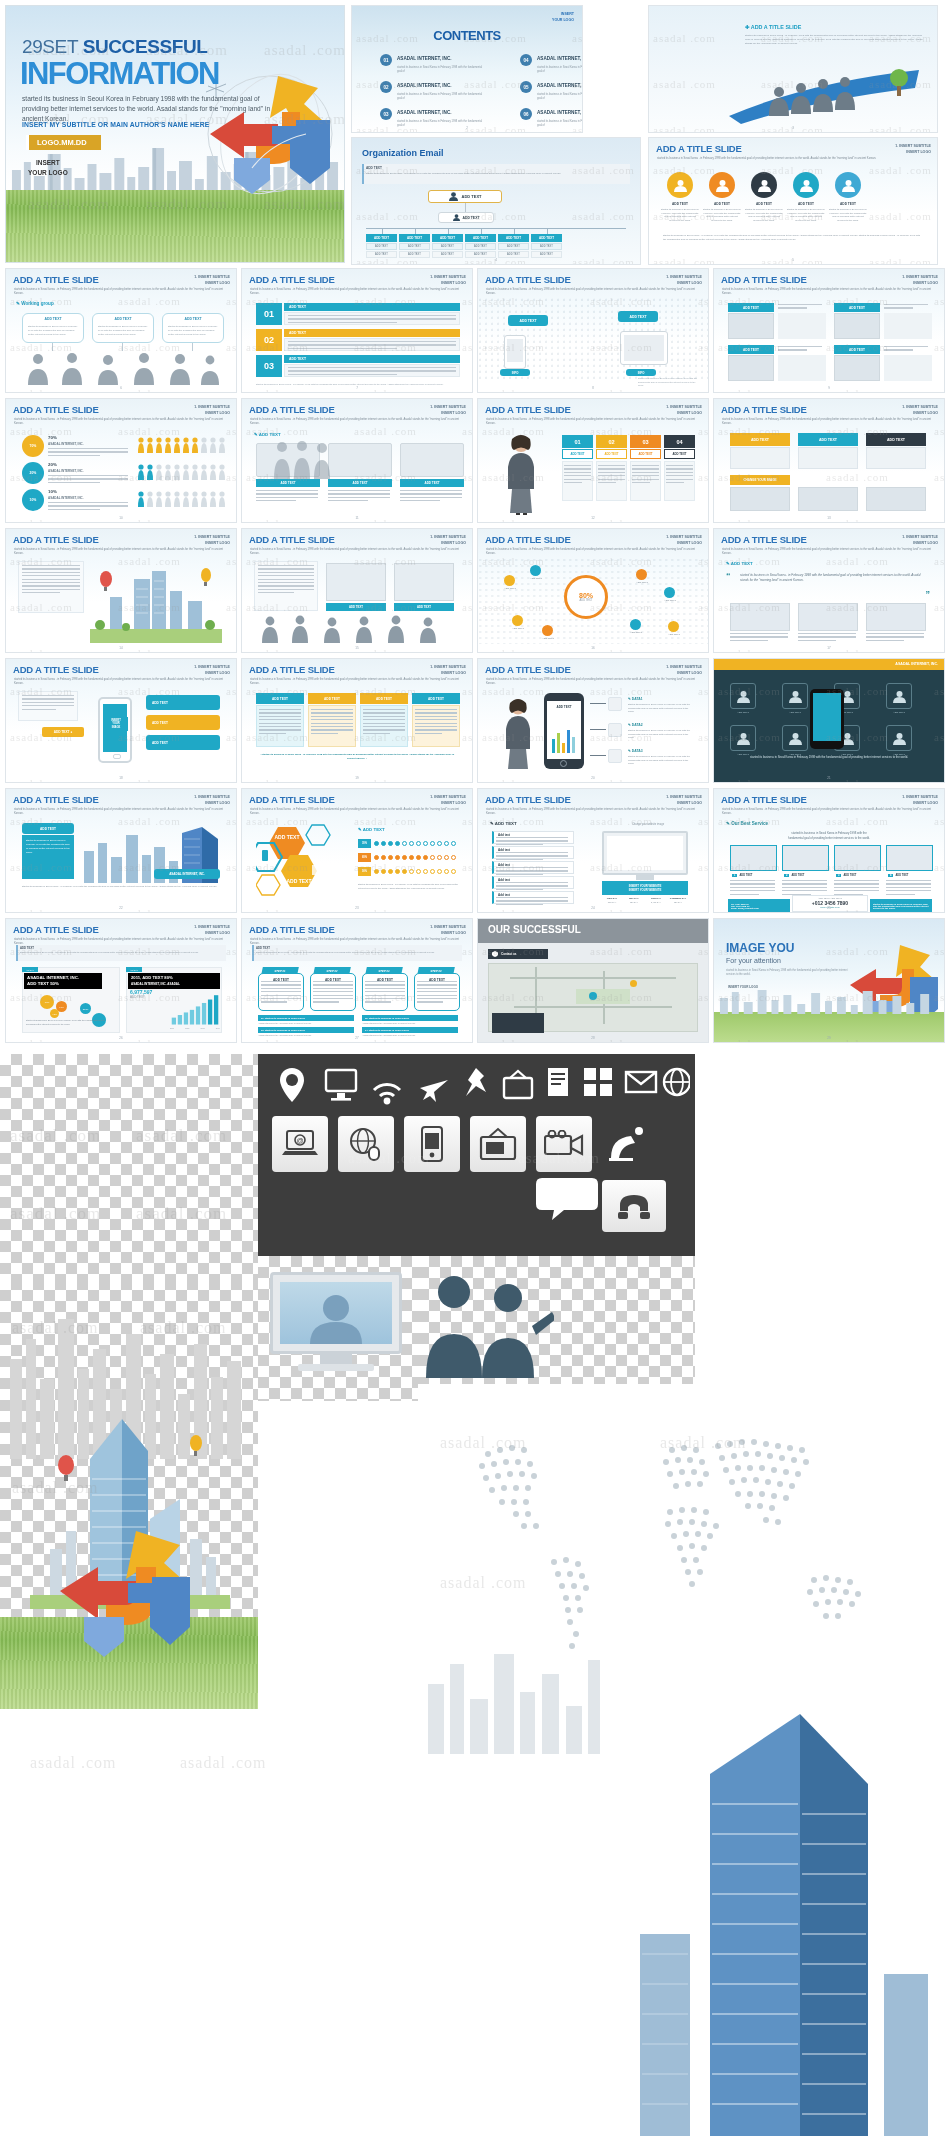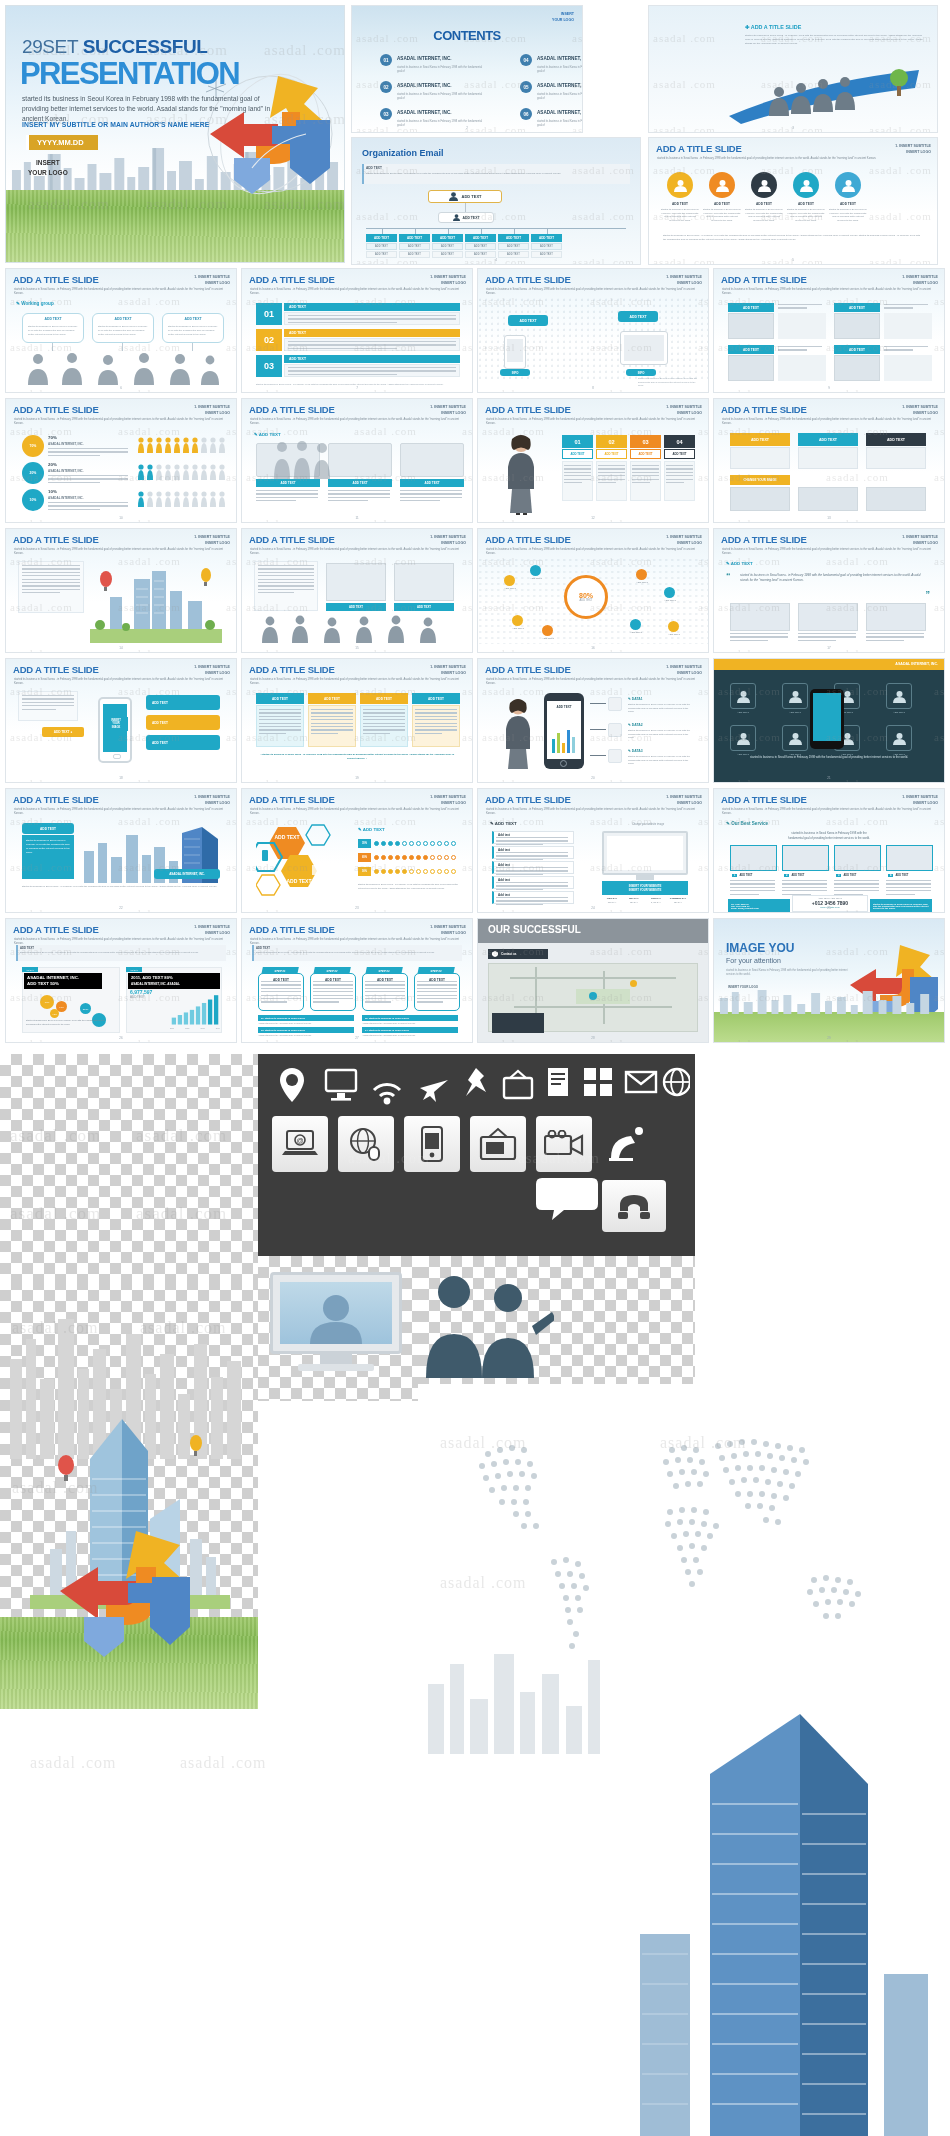--- a/index.html
+++ b/index.html
@@ -106,24 +106,24 @@
     <path d="M62 44 L100 44 L100 70 Q100 96 74 96 L56 96 L56 78 L74 78 Q82 78 82 68 L82 44 Z" fill="#ef8b22"></path>
     <path d="M96 52 L130 52 L130 100 L110 116 L90 100 L90 76 L72 76 L72 58 L96 58 Z" fill="#4f86c6"></path>
     <path d="M34 90 L70 90 L70 112 L52 126 L34 112 Z" fill="#7fa9dd"></path>
     <path d="M52 100 q20 -26 54 -34" stroke="#e3e9ee" stroke-width="1.2" fill="none"></path>
     <g stroke="#8fa3b2" stroke-width=".8" fill="none">
       <path d="M8 18 l16 6 M16 12 l0 18 M6 24 l20 -8"></path>
     </g>
   </svg>
 
   <h1><span>29SET</span> <b>SUCCESSFUL</b></h1>
-  <h2>PRESENTATION</h2>
+  <h2>INFORMATION</h2>
   <p>started its business in Seoul Korea  in February 1998 with the fundamental goal of providing better internet services to the world. Asadal stands for the "morning land" in ancient Korean.</p>
   <div class="sub">INSERT MY SUBTITLE OR MAIN AUTHOR'S NAME HERE</div>
-  <div class="date">YYYY.MM.DD</div>
+  <div class="date">LOGO.MM.DD</div>
   <div class="logo">
     <span>INSERT</span><br><span>YOUR LOGO</span>
   </div>
   <div class="wm" style="left:22px;top:36px;font-size:15px;">asadal .com</div>
   <div class="wm" style="left:140px;top:36px;font-size:15px;">asadal .com</div>
   <div class="wm" style="left:258px;top:36px;font-size:15px;">asadal .com</div>
   <div class="wm" style="left:22px;top:105px;font-size:15px;">asadal .com</div>
   <div class="wm" style="left:140px;top:105px;font-size:15px;">asadal .com</div>
   <div class="wm" style="left:258px;top:105px;font-size:15px;">asadal .com</div>
   <div class="wm" style="left:22px;top:190px;font-size:15px;">asadal .com</div>

